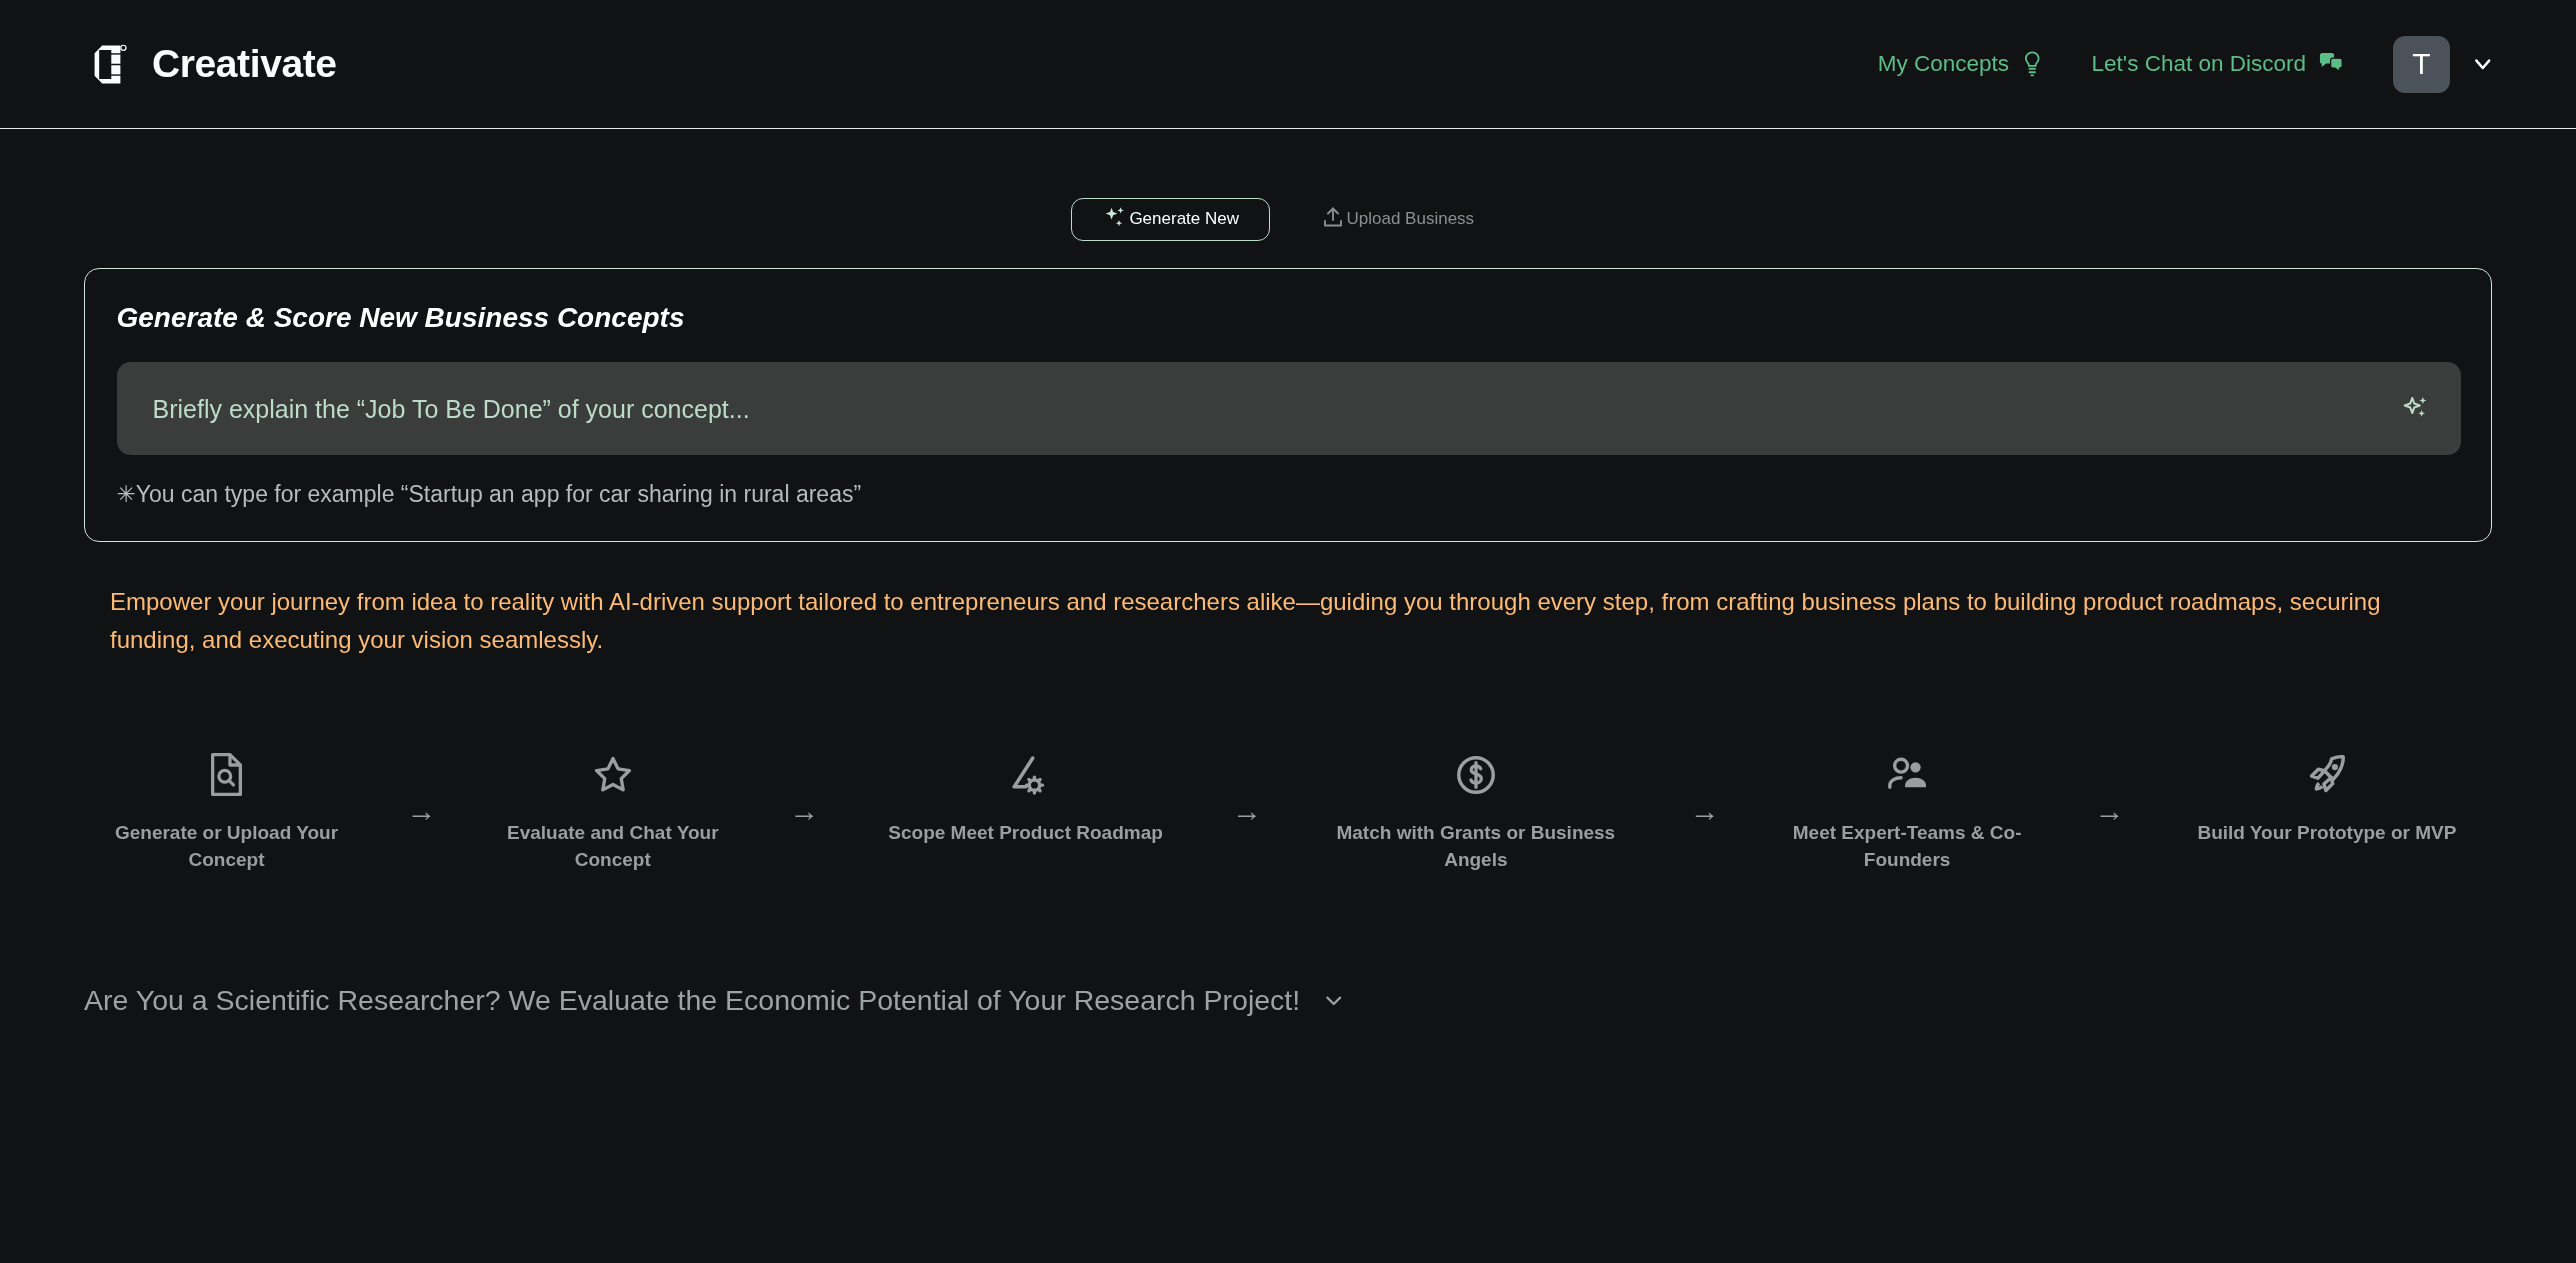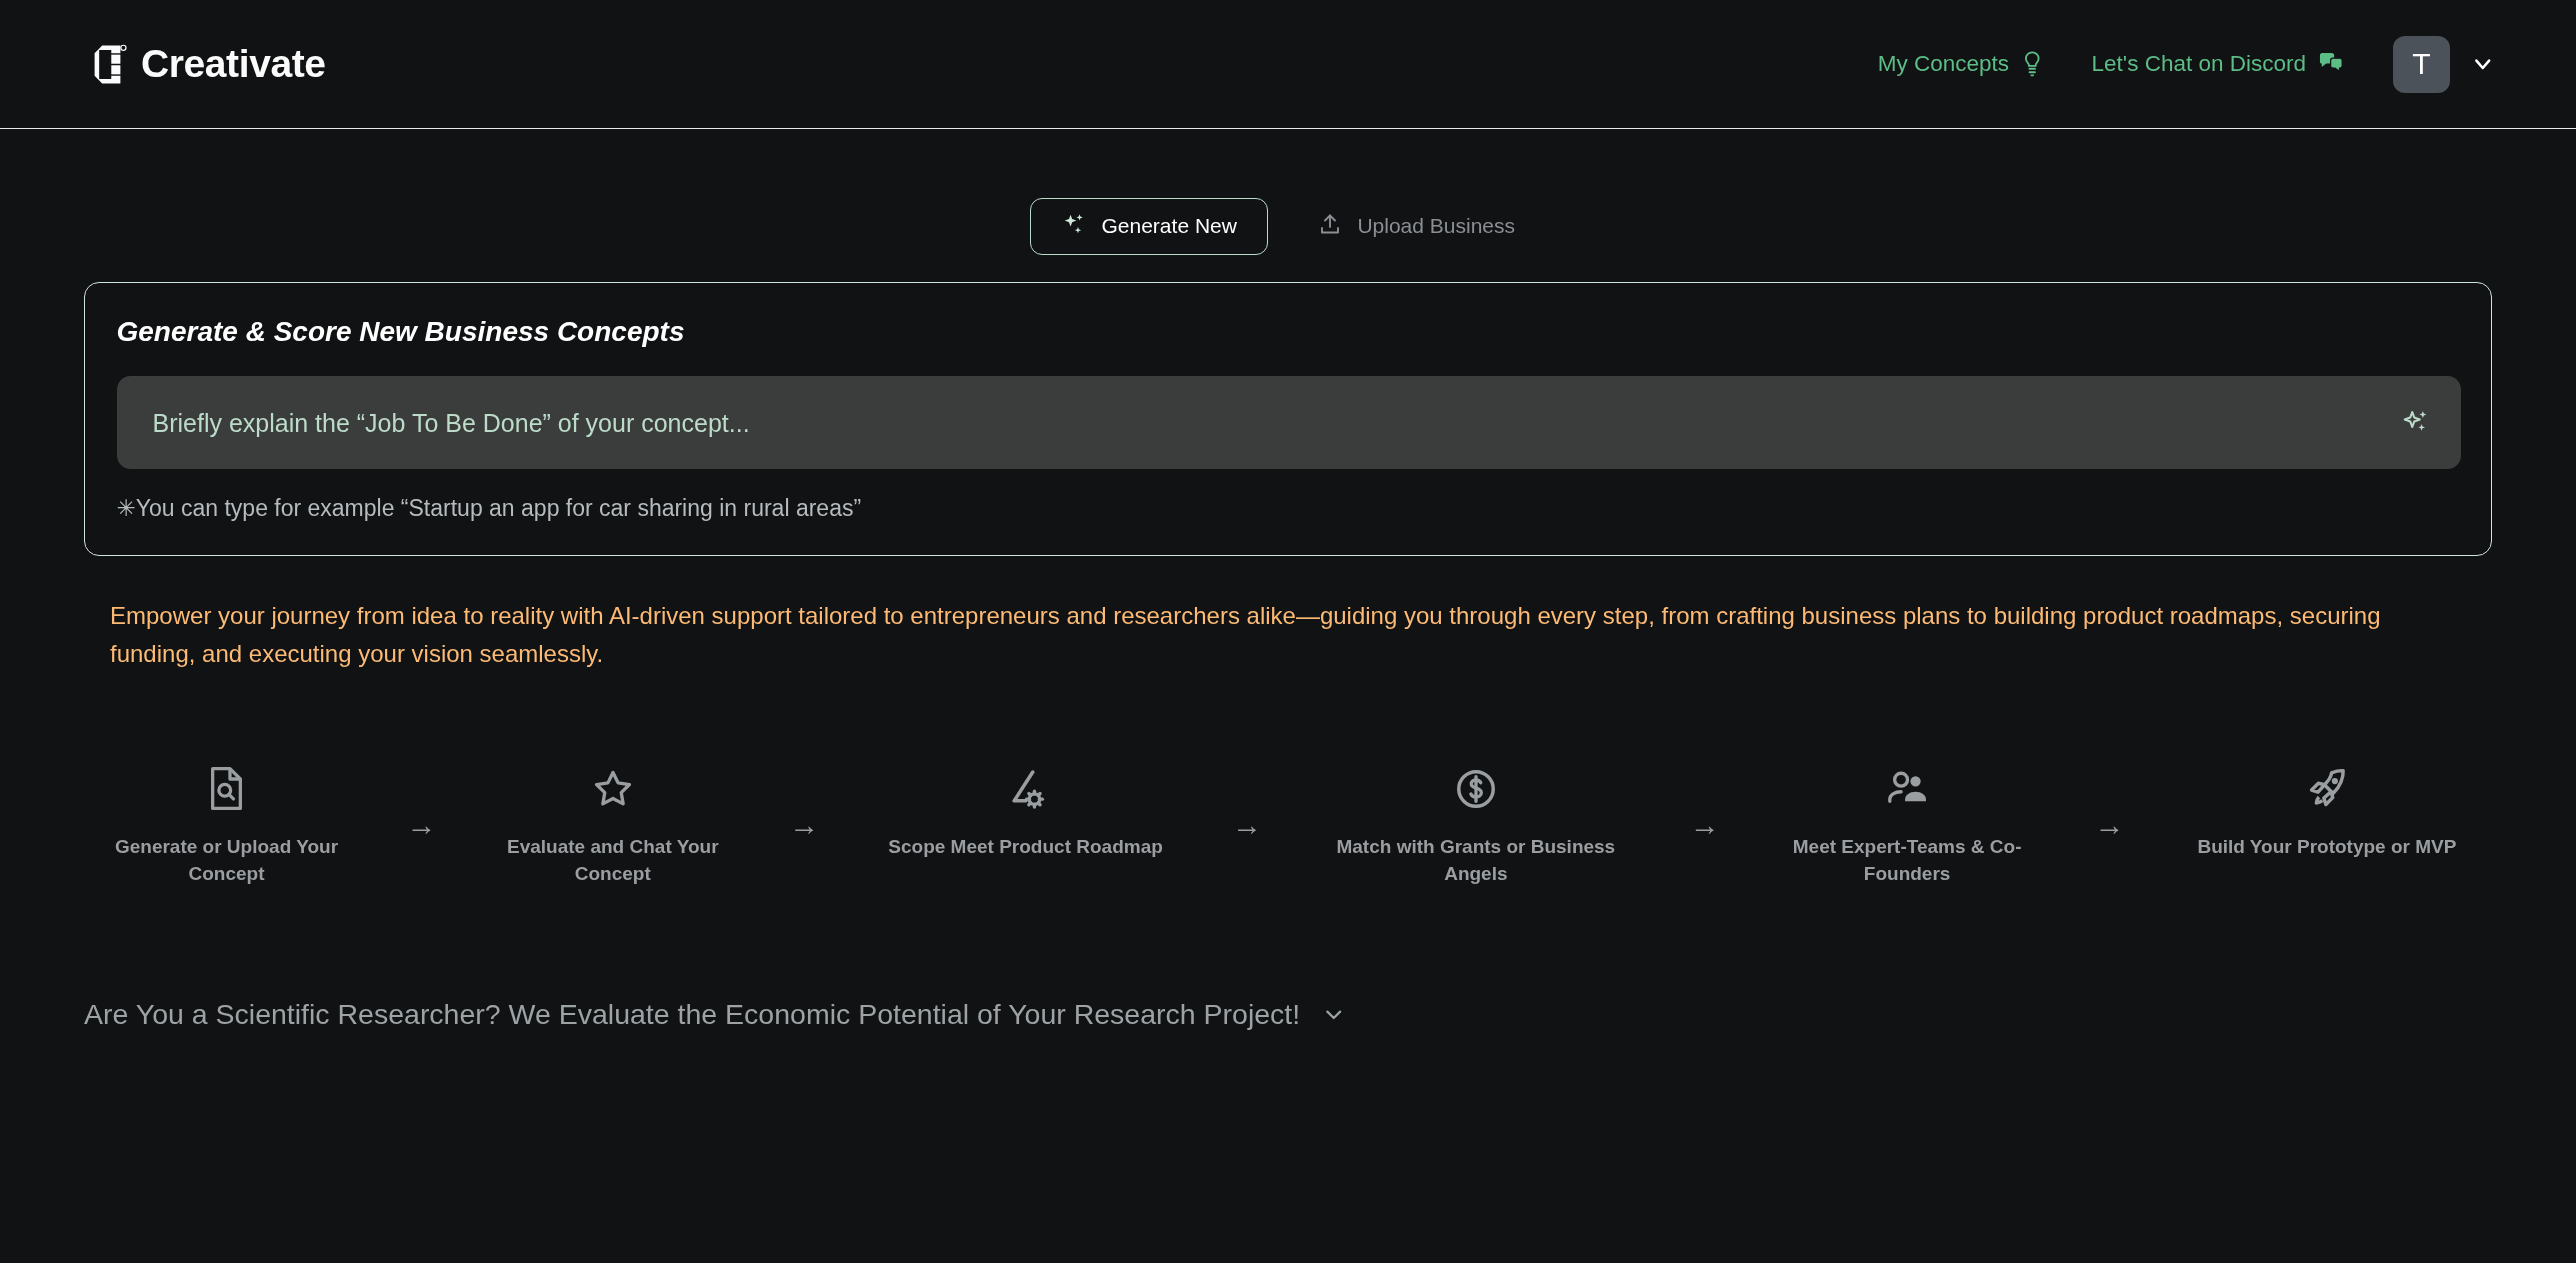--- a/index.html
+++ b/index.html
@@ -14,21 +14,21 @@
   
   .header {
     position: relative;
     height: 129px;
     border-bottom: 1.5px solid #e8ebe9;
     display: flex;
     align-items: center;
     justify-content: space-between;
     padding: 0 81px 0 84px;
   }
-  .brand { display: flex; align-items: center; gap: 10px; }
+  .brand { display: flex; align-items: center; gap: 21px; }
   .brand-mark { width: 47px; height: 47px; display: block; }
   .brand-name {
     font-size: 39px;
     font-weight: bold;
     color: #fbfbfb;
     letter-spacing: -0.4px;
   }
 
   .header-right { display: flex; align-items: center; gap: 0; }
   .nav-link {
@@ -55,23 +55,23 @@
   .main { padding: 0 84px; position: relative; }
 
   .tabs {
     display: flex;
     justify-content: center;
     align-items: center;
     gap: 19.5px;
     margin-top: 69px;
   }
   .tab {
-    display: flex; align-items: center; gap: 15px;
-    font-size: 21px;
-    padding: 12px 30px;
+    display: flex; align-items: center; gap: 2px;
+    font-size: 17px;
+    padding: 5px 30px;
     border-radius: 12px;
     white-space: nowrap;
   }
   .tab.active {
     color: #ffffff;
     border: 1.5px solid #b9dbca;
     background: transparent;
   }
   .tab.inactive { color: #8b8f93; border: 1.5px solid transparent; }
 

